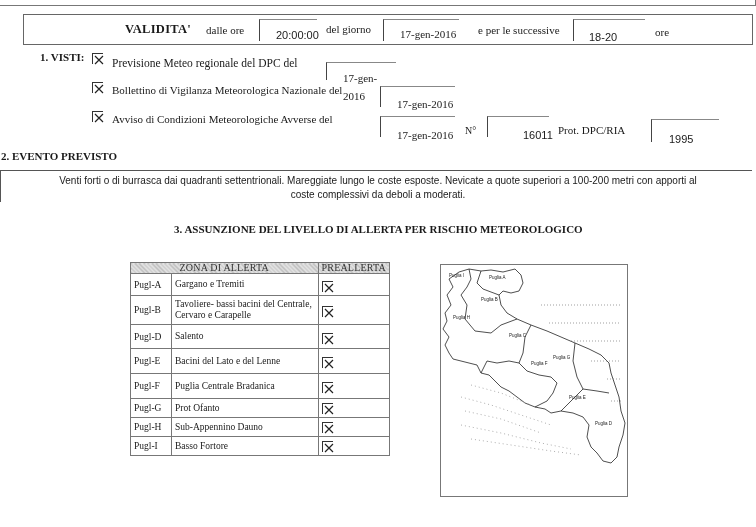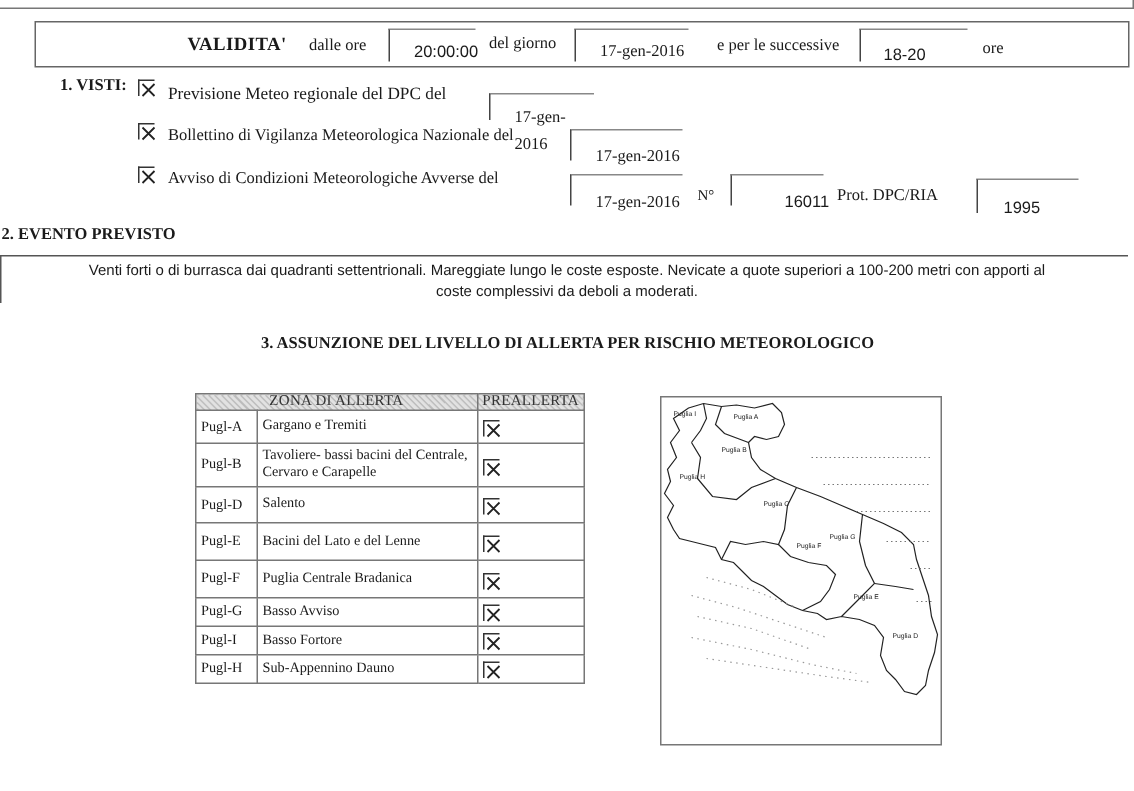--- a/index.html
+++ b/index.html
@@ -177,35 +177,35 @@
   </tr>
   <tr class="row1" style="height:25px;">
     <td class="code">Pugl-F</td>
     <td class="tx">Puglia Centrale Bradanica</td>
     <td class="pre"><span class="xbox check" style="position:relative;"><svg width="11" height="11">
               <path d="M2 2 L10 10 M10 2 L2 10" stroke="#222" stroke-width="1.2"></path>
             </svg></span></td>
   </tr>
   <tr class="row1" style="height:19px;">
     <td class="code">Pugl-G</td>
-    <td class="tx">Basso Avviso</td>
+    <td class="tx">Prot Ofanto</td>
+    <td class="pre"><span class="xbox check" style="position:relative;margin-top:3px;"><svg width="11" height="11">
+              <path d="M2 2 L10 10 M10 2 L2 10" stroke="#222" stroke-width="1.2"></path>
+            </svg></span></td>
+  </tr>
+  <tr class="row1" style="height:19px;">
+    <td class="code">Pugl-H</td>
+    <td class="tx">Sub-Appennino Dauno</td>
     <td class="pre"><span class="xbox check" style="position:relative;margin-top:3px;"><svg width="11" height="11">
               <path d="M2 2 L10 10 M10 2 L2 10" stroke="#222" stroke-width="1.2"></path>
             </svg></span></td>
   </tr>
   <tr class="row1" style="height:19px;">
     <td class="code">Pugl-I</td>
     <td class="tx">Basso Fortore</td>
-    <td class="pre"><span class="xbox check" style="position:relative;margin-top:3px;"><svg width="11" height="11">
-              <path d="M2 2 L10 10 M10 2 L2 10" stroke="#222" stroke-width="1.2"></path>
-            </svg></span></td>
-  </tr>
-  <tr class="row1" style="height:19px;">
-    <td class="code">Pugl-H</td>
-    <td class="tx">Sub-Appennino Dauno</td>
     <td class="pre"><span class="xbox check" style="position:relative;margin-top:3px;"><svg width="11" height="11">
               <path d="M2 2 L10 10 M10 2 L2 10" stroke="#222" stroke-width="1.2"></path>
             </svg></span></td>
   </tr>
 </tbody>
   </table>
 
 <div class="abs map-box">
   <svg width="186" height="231" viewBox="0 0 186 231">
     <g fill="none" stroke="#222" stroke-width="0.8">

